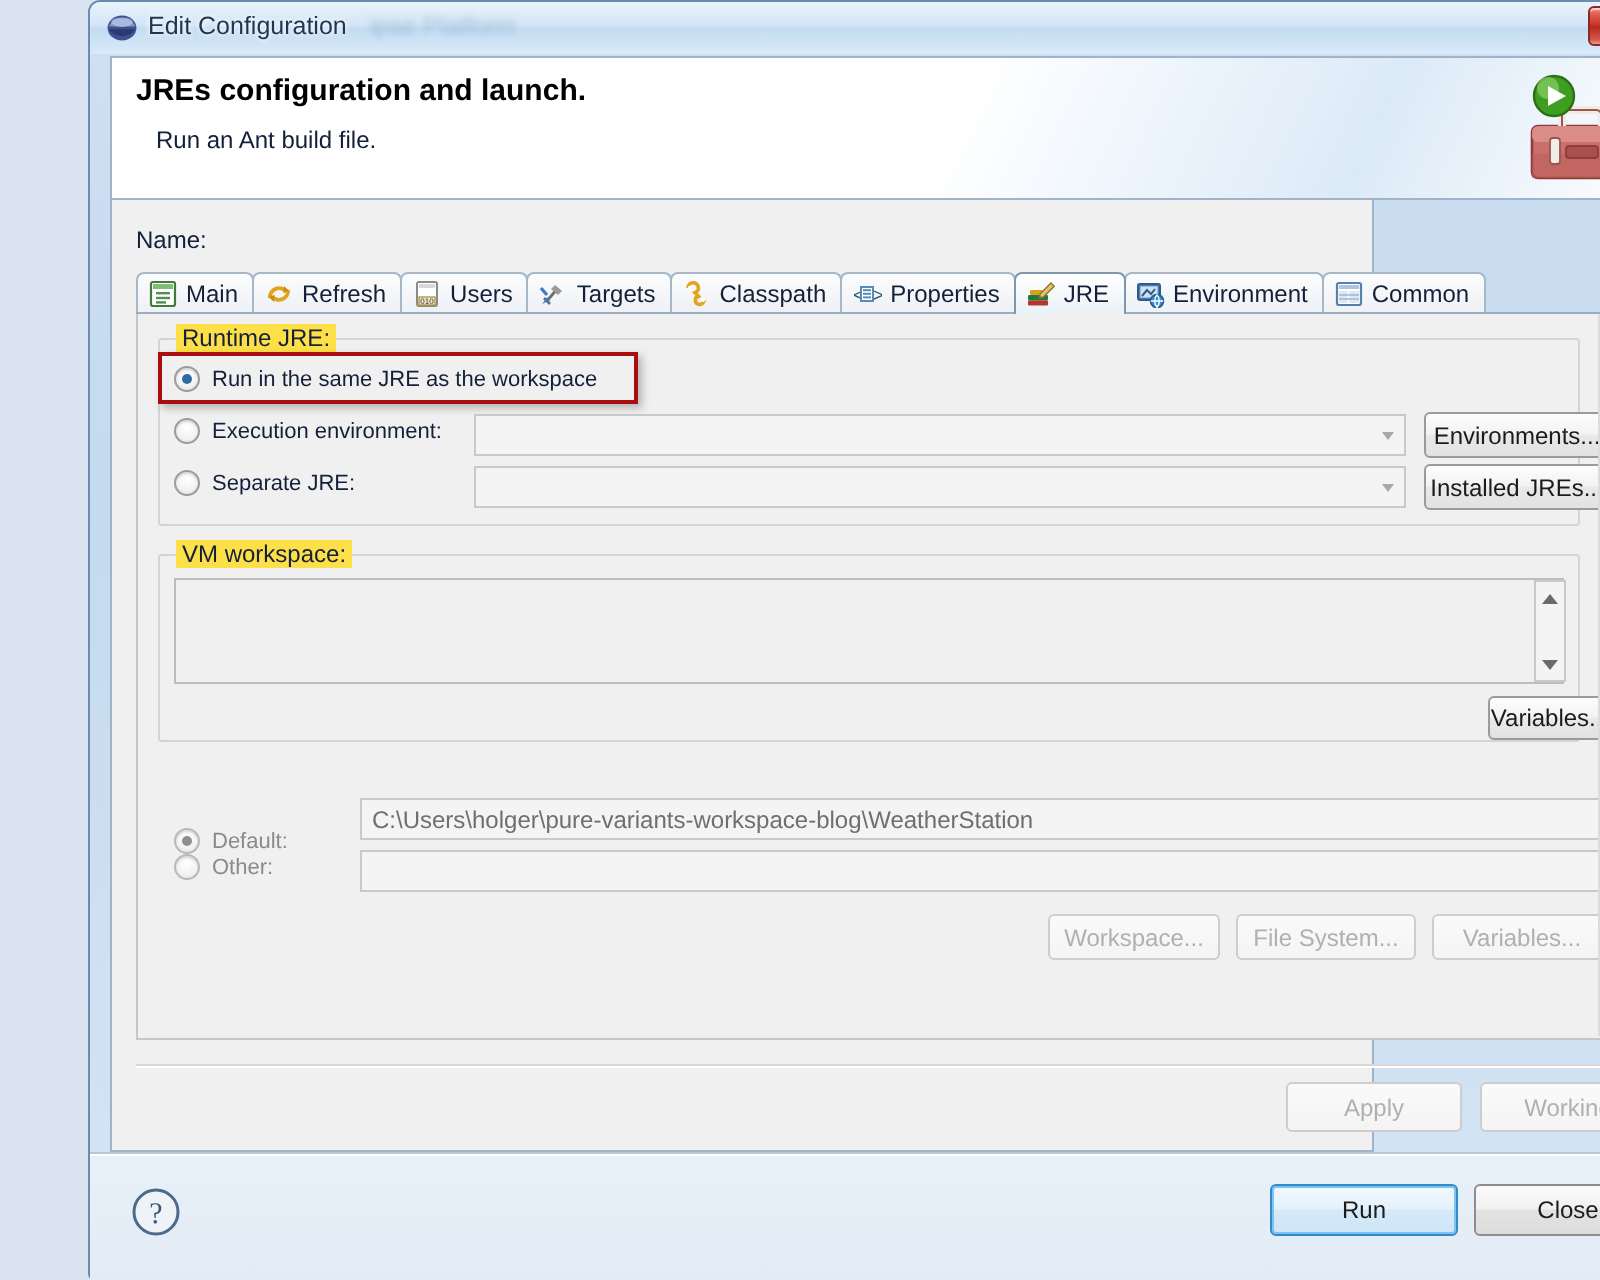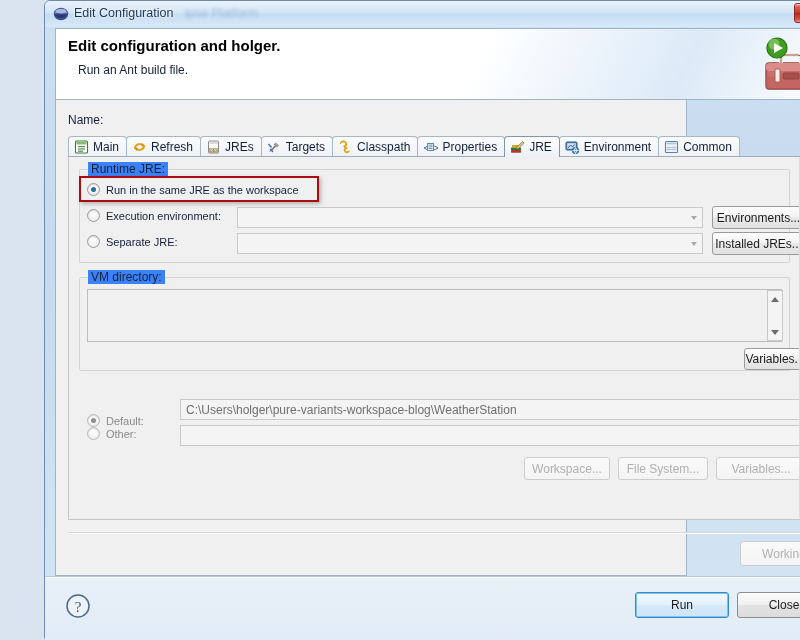--- a/index.html
+++ b/index.html
@@ -134,21 +134,21 @@
   }
 
   
   .group {
     position: absolute;
     border: 1px solid #d4d4d4;
     border-radius: 2px;
   }
   .group > .glabel {
     position: absolute; top: -8px; left: 8px;
-    background: #3b82f6; padding: 0 3px;
+    background: #fde047; padding: 0 3px;
     font-size: 12px; color: #14203a;
   }
 
   
   .radio-row { position: absolute; display: flex; align-items: center; }
   .radio {
     width: 13px; height: 13px; border-radius: 50%;
     border: 1px solid #9b9b9b;
     background: radial-gradient(circle at 50% 35%, #ffffff 0%, #f2f2f2 60%, #dcdcdc 100%);
     flex: 0 0 auto; position: relative;
@@ -284,21 +284,21 @@
         <path d="M1.6 8.6 h12.8 a7.2 6.2 0 0 1 -12.8 0 Z" fill="#2b3a6e"></path>
         <ellipse cx="8" cy="5.1" rx="5.4" ry="2.4" fill="#b9c6e8" opacity="0.75"></ellipse>
       </svg>
     </span>
     <span id="title-text">Edit Configuration</span>
     <span id="title-ghost">ipse Platform</span>
     <div id="close-btn">x</div>
   </div>
 
   <div id="banner">
-    <div id="banner-title">Edit configuration and holger.</div>
+    <div id="banner-title">JREs configuration and launch.</div>
     <div id="banner-sub">Run an Ant build file.</div>
     <span id="banner-art">
       <svg width="68" height="64" viewBox="0 0 68 64">
 
         <rect x="12" y="30" width="50" height="26" rx="3" fill="#c9706c" stroke="#8c3d3a" stroke-width="1.3"></rect>
         <rect x="12" y="30" width="50" height="8" rx="3" fill="#d98c88"></rect>
         <rect x="12" y="44" width="50" height="12" fill="#bd5f5b" opacity="0.55"></rect>
 
         <path d="M27 30 v-5 a3 3 0 0 1 3 -3 h14 a3 3 0 0 1 3 3 v5" fill="none" stroke="#f0ece3" stroke-width="4"></path>
         <path d="M27 30 v-5 a3 3 0 0 1 3 -3 h14 a3 3 0 0 1 3 3 v5" fill="none" stroke="#9e5450" stroke-width="1"></path>
@@ -348,21 +348,21 @@
 
       <div class="tab">
         <span class="ticon">
           <svg width="15" height="14" viewBox="0 0 15 14">
             <rect x="2.5" y="1" width="10" height="12" rx="1" fill="#ffffff" stroke="#8a8a8a" stroke-width="1"></rect>
             <rect x="3.5" y="2" width="8" height="2" fill="#d8d8d8"></rect>
             <rect x="3.5" y="8.5" width="8" height="4" fill="#f2e9c8" stroke="#b09a48" stroke-width="0.7"></rect>
             <text x="7.5" y="12" font-size="4" text-anchor="middle" fill="#2a2a2a" font-family="Liberation Sans">010</text>
           </svg>
         </span>
-        <span>JREs</span>
+        <span>Users</span>
       </div>
 
       <div class="tab">
         <span class="ticon">
           <svg width="15" height="14" viewBox="0 0 15 14">
             <path d="M4 11 L10 4 M3 9 L6 12" stroke="#6e6e6e" stroke-width="1.4"></path>
             <path d="M8.5 2.5 l3.5 3 l-2 2 l-3.5 -3 z" fill="#9a9a9a"></path>
             <path d="M2 12 l2.6 -3.4 l1.6 1.4 z" fill="#3f78c8"></path>
             <path d="M1.5 4 l3 3.5" stroke="#3f78c8" stroke-width="1.6"></path>
           </svg>
@@ -468,21 +468,21 @@
         </div>
         <div class="combo" style="left:168px; top:76px; width:466px;">
           <span style="padding-left:5px; font-size:12px; color:#6f6f6f;"></span>
           <span class="arrow">
               <i></i>
             </span>
         </div>
         <div class="btn" style="left:643px; top:75px; width:93px; height:23px;">Installed JREs...</div>
 
         <div class="group" style="left:10px; top:120px; width:711px; height:94px;">
-          <span class="glabel">VM directory:</span>
+          <span class="glabel">VM workspace:</span>
         </div>
         <div class="textarea" style="left:18px; top:132px; width:695px; height:53px;"></div>
         <div class="mini-sb" style="left:698px; top:133px; height:51px;">
           <span class="mini-arrow up" style="top:1px;">
               <i></i>
             </span>
           <span class="mini-arrow down" style="bottom:1px;">
               <i></i>
             </span>
         </div>
@@ -518,20 +518,21 @@
               <div></div>
           </div>
         </div>
         <span class="sb-arrow down" style="bottom:0;">
             <i></i>
           </span>
       </div>
     </div>
 
     <div class="hsep" style="left:12px; top:432px; width:750px;"></div>
+    <div class="btn dim" style="left:587px; top:441px; width:88px; height:25px;">Apply</div>
     <div class="btn dim" style="left:684px; top:441px; width:88px; height:25px;">Working</div>
 
   </div>
 
   <div id="footer">
     <div id="footer-sep"></div>
     <span id="help-icon">
       <svg width="26" height="26" viewBox="0 0 26 26">
         <circle cx="13" cy="13" r="11" fill="#eef3f8" stroke="#4c6a8c" stroke-width="1.5"></circle>
         <text x="13" y="18.5" font-size="15" text-anchor="middle" fill="#3b5876" font-family="Liberation Serif">?</text>

